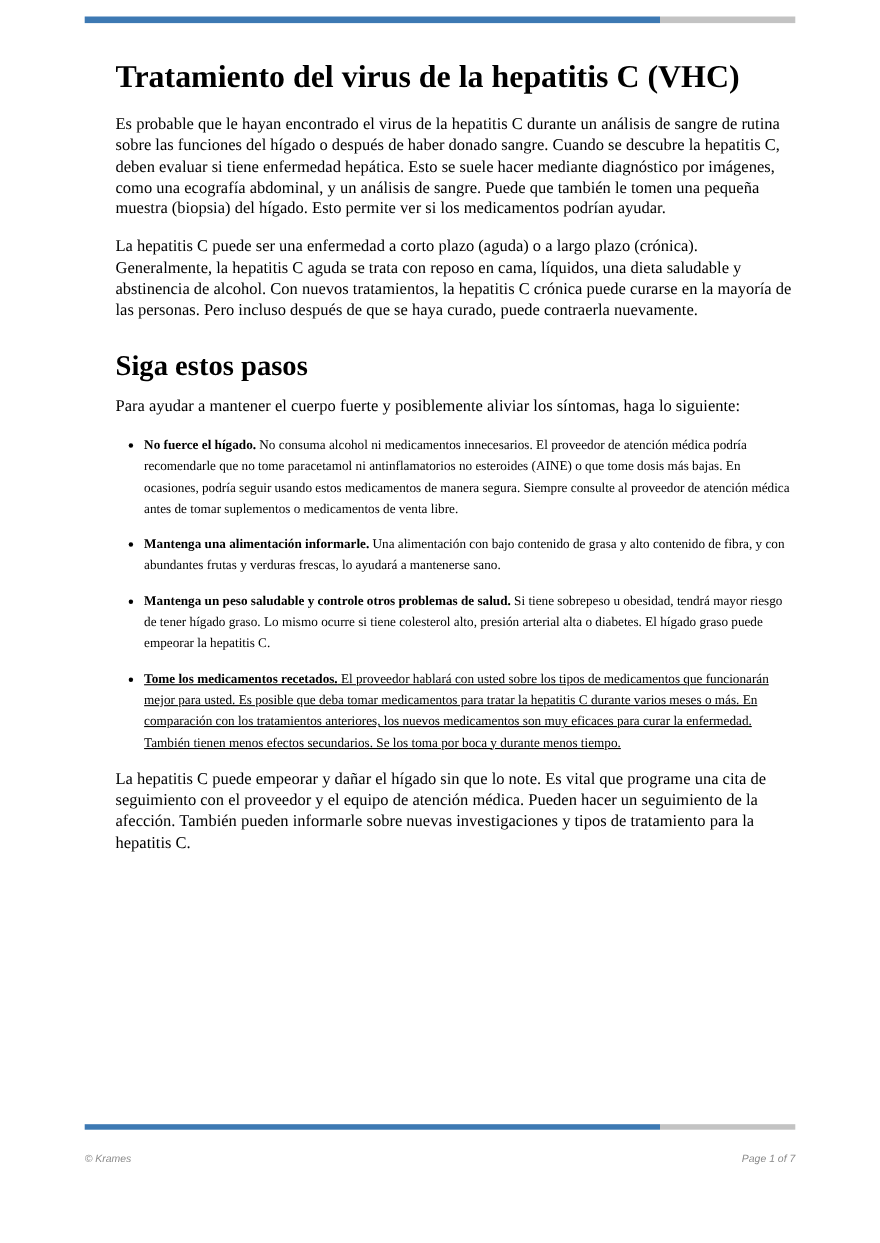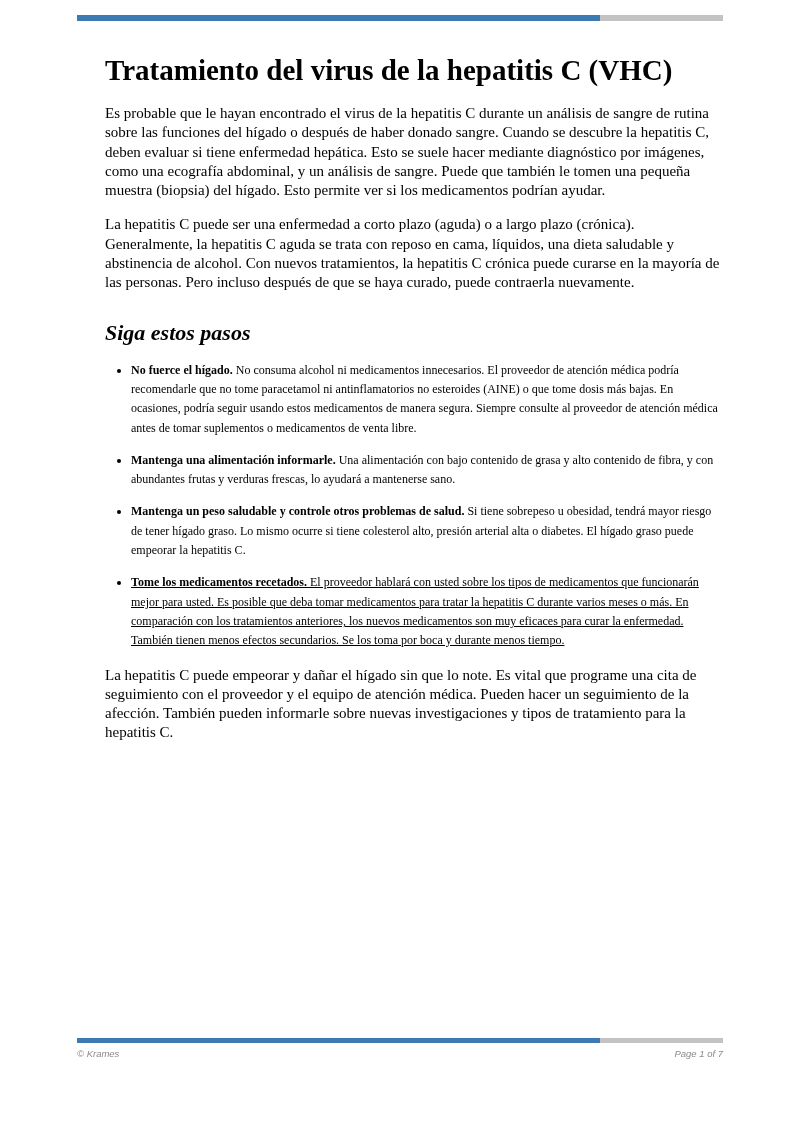--- a/index.html
+++ b/index.html
@@ -30,25 +30,24 @@
     padding-left: 28px;
   }
   h1 {
     font-size: 29px;
     font-weight: bold;
     line-height: 38px;
     margin: 30px 0 0 0;
     max-width: 620px;
   }
   h2 {
-    font-size: 22px;
+    font-size: 26px;
     font-weight: bold;
     line-height: 27px;
     margin: 26px 0 0 0;
-    font-style: italic;
   }
   p {
     font-size: 15px;
     line-height: 19.3px;
     margin: 15px 0 0 0;
     max-width: 618px;
   }
   ul.steps {
     margin: 15px 0 0 0;
     padding: 0 0 0 26px;
@@ -64,21 +63,21 @@
   .footer { margin-top: auto; }
   .footer-row {
     width: 646px;
     display: flex;
     justify-content: space-between;
     align-items: baseline;
     font-family: "Liberation Sans", sans-serif;
     font-style: italic;
     font-size: 9.5px;
     color: #8a8a8a;
-    padding-top: 5px;
+    padding-top: 21px;
   }
 </style>
 </head>
 <body>
 
 <div class="page">
 
   <div class="rule top-rule">
     <div class="seg-blue"></div>
     <div class="seg-gray"></div>
@@ -86,20 +85,21 @@
 
   <div class="content">
 
     <h1>Tratamiento del virus de la hepatitis C (VHC)</h1>
 
     <p>Es probable que le hayan encontrado el virus de la hepatitis C durante un análisis de sangre de rutina sobre las funciones del hígado o después de haber donado sangre. Cuando se descubre la hepatitis C, deben evaluar si tiene enfermedad hepática. Esto se suele hacer mediante diagnóstico por imágenes, como una ecografía abdominal, y un análisis de sangre. Puede que también le tomen una pequeña muestra (biopsia) del hígado. Esto permite ver si los medicamentos podrían ayudar.</p>
     <p>La hepatitis C puede ser una enfermedad a corto plazo (aguda) o a largo plazo (crónica). Generalmente, la hepatitis C aguda se trata con reposo en cama, líquidos, una dieta saludable y abstinencia de alcohol. Con nuevos tratamientos, la hepatitis C crónica puede curarse en la mayoría de las personas. Pero incluso después de que se haya curado, puede contraerla nuevamente.</p>
 
     <h2>Siga estos pasos</h2>
 
+    <p>Para ayudar a mantener el cuerpo fuerte y posiblemente aliviar los síntomas, haga lo siguiente:</p>
 
     <ul class="steps">
       <li><b>No fuerce el hígado.</b> <span>No consuma alcohol ni medicamentos innecesarios. El proveedor de atención médica podría recomendarle que no tome paracetamol ni antinflamatorios no esteroides (AINE) o que tome dosis más bajas. En ocasiones, podría seguir usando estos medicamentos de manera segura. Siempre consulte al proveedor de atención médica antes de tomar suplementos o medicamentos de venta libre.</span></li>
       <li><b>Mantenga una alimentación informarle.</b> <span>Una alimentación con bajo contenido de grasa y alto contenido de fibra, y con abundantes frutas y verduras frescas, lo ayudará a mantenerse sano.</span></li>
       <li><b>Mantenga un peso saludable y controle otros problemas de salud.</b> <span>Si tiene sobrepeso u obesidad, tendrá mayor riesgo de tener hígado graso. Lo mismo ocurre si tiene colesterol alto, presión arterial alta o diabetes. El hígado graso puede empeorar la hepatitis C.</span></li>
       <li><b>Tome los medicamentos recetados.</b> <span>El proveedor hablará con usted sobre los tipos de medicamentos que funcionarán mejor para usted. Es posible que deba tomar medicamentos para tratar la hepatitis C durante varios meses o más. En comparación con los tratamientos anteriores, los nuevos medicamentos son muy eficaces para curar la enfermedad. También tienen menos efectos secundarios. Se los toma por boca y durante menos tiempo.</span></li>
     </ul>
 
 
     <p>La hepatitis C puede empeorar y dañar el hígado sin que lo note. Es vital que programe una cita de seguimiento con el proveedor y el equipo de atención médica. Pueden hacer un seguimiento de la afección. También pueden informarle sobre nuevas investigaciones y tipos de tratamiento para la hepatitis C.</p>

